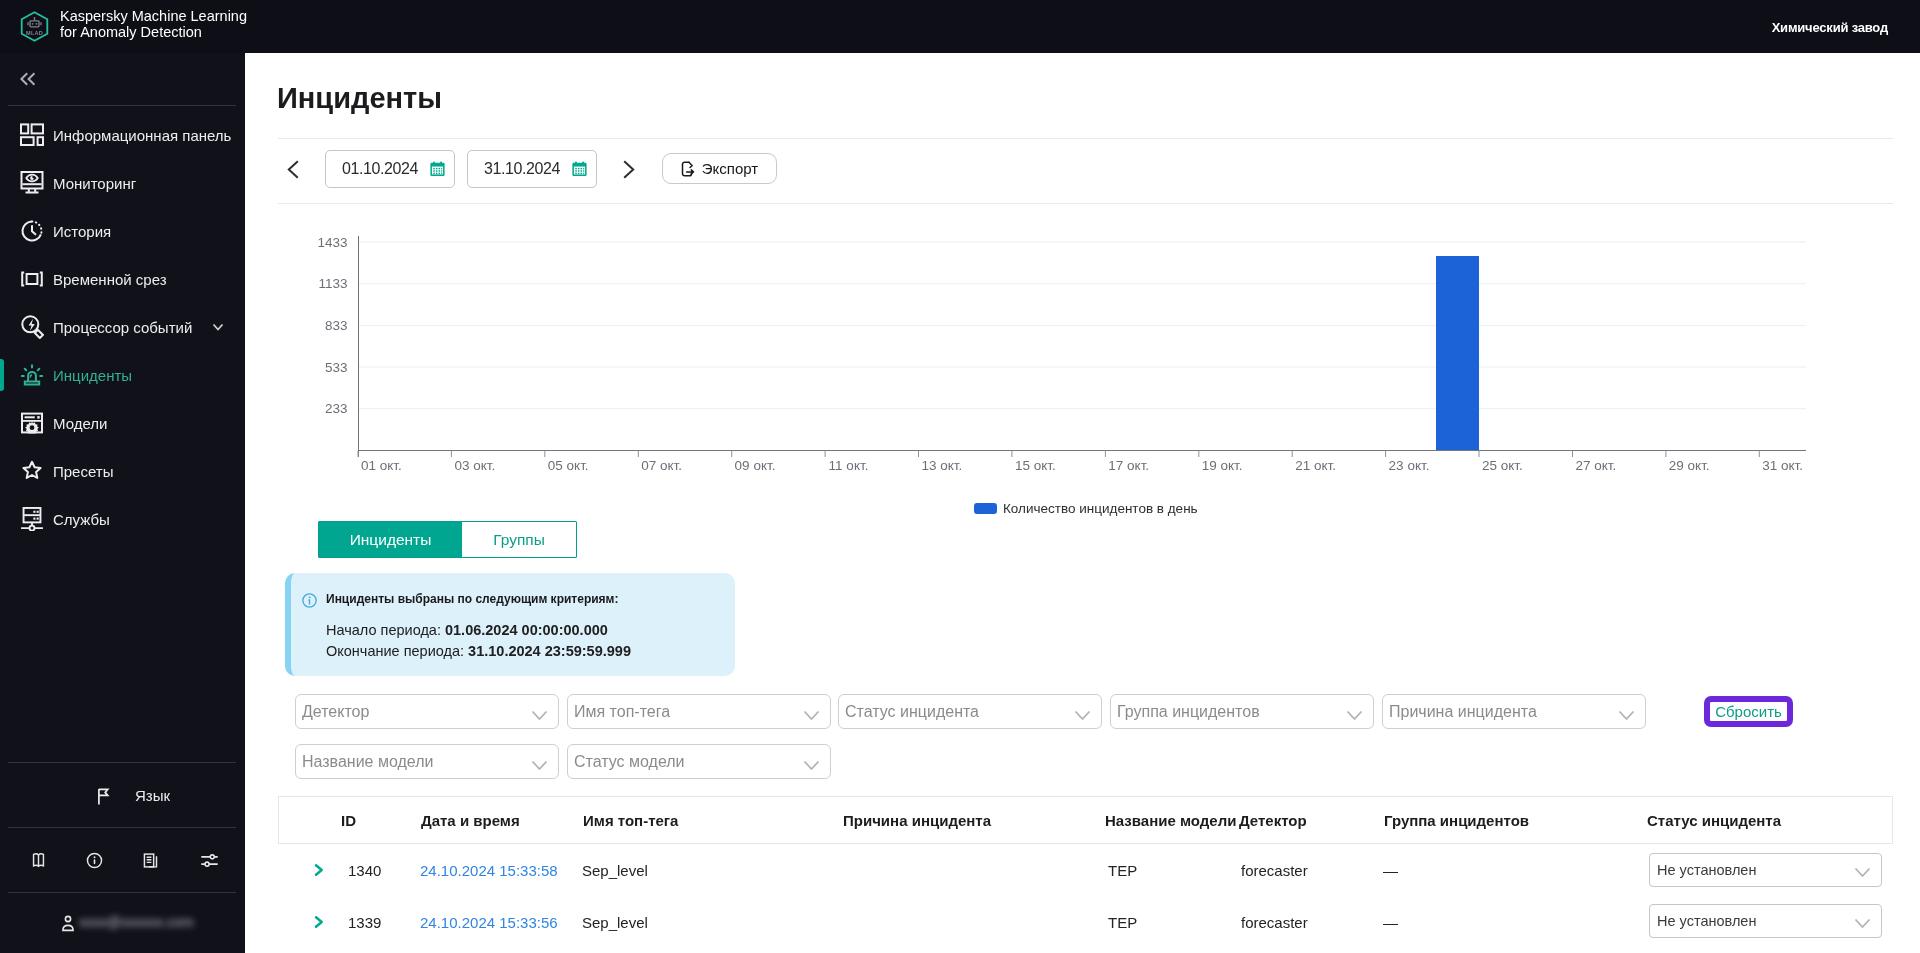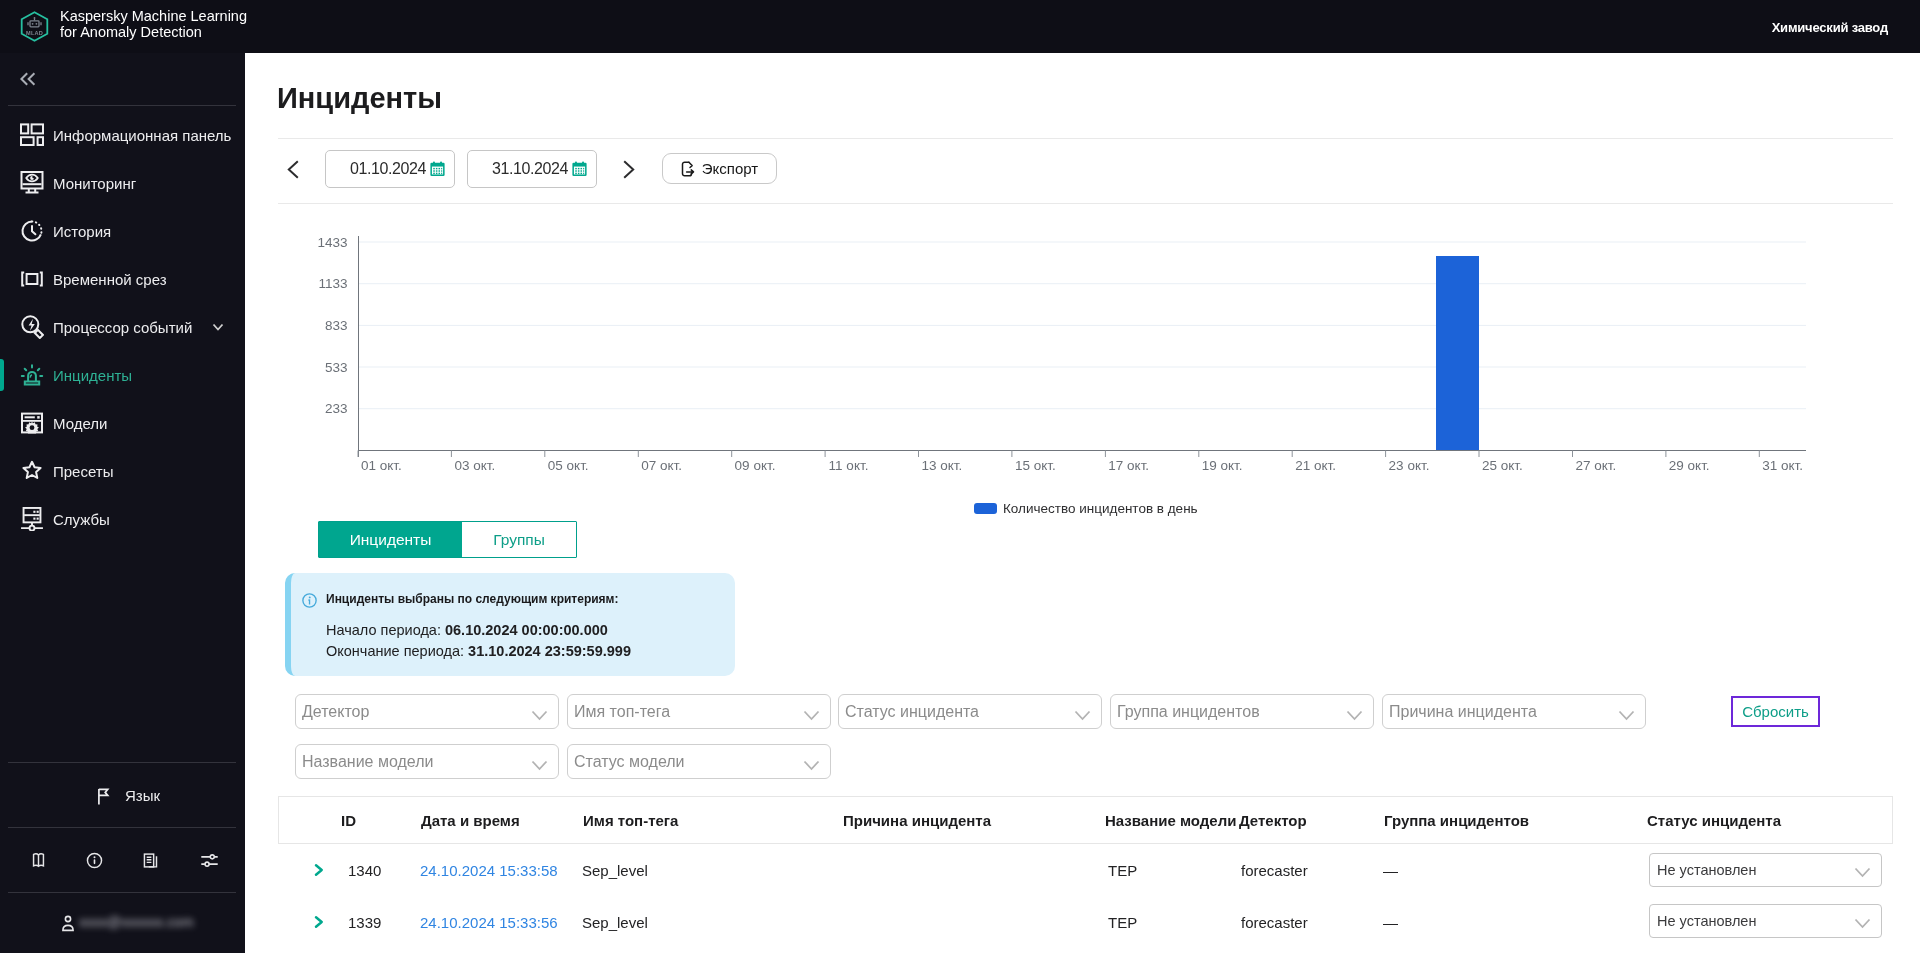--- a/index.html
+++ b/index.html
@@ -19,36 +19,36 @@
 .mitem { left:0; width:245px; height:48px; display:flex; align-items:center; color:#ededef; font-size:15px; }
 .mitem svg { margin-left:20px; width:24px; height:24px; flex:none; }
 .mitem .mtext { margin-left:9px; }
 .mitem.active { color:#2eb194; }
 #actbar { left:0px; top:306px; width:4px; height:32px; background:#00a88e; border-radius:0 3px 3px 0; }
 .btmicon { color:#e6e6e8; }
 
 #main { left:245px; top:53px; width:1675px; height:900px; background:#fff; }
 #h1 { left:277px; top:82px; font-size:29px; font-weight:bold; color:#1c1c1e; }
 .hline { left:278px; width:1615px; height:1px; background:#e9e9e9; }
-.datebox { top:150px; width:130px; height:38px; border:1px solid #c6c6c6; border-radius:5px; font-size:16px; color:#2b2b2b; display:flex; align-items:center; padding-left:24px; letter-spacing:-0.4px; }
+.datebox { top:150px; width:130px; height:38px; border:1px solid #c6c6c6; border-radius:5px; font-size:16px; color:#2b2b2b; display:flex; align-items:center; padding-left:16px; letter-spacing:-0.4px; }
 .datebox svg { position:absolute; right:8px; top:9px; }
 #exportbtn { left:662px; top:153px; width:115px; height:31px; border:1px solid #c9c9c9; border-radius:9px; display:flex; align-items:center; justify-content:center; font-size:15px; color:#161616; }
 
 #tabs { left:318px; top:521px; height:37px; display:flex; border:1px solid #00a08c; border-radius:1px; }
 #tabs .tab { height:35px; display:flex; align-items:center; justify-content:center; font-size:15.5px; }
 #tab1 { width:143px; background:#00a68f; color:#fff; }
 #tab2 { width:114px; background:#fff; color:#0d9e88; }
 
 #infobox { left:285px; top:573px; width:450px; height:103px; background:#ddf1fb; border-left:6px solid #86d4f2; border-radius:10px; }
 #infotitle { left:326px; top:592px; font-size:12px; font-weight:bold; color:#19191b; }
 .infoline { left:326px; font-size:14.5px; color:#202022; }
 
 .fbox { height:35px; width:264px; border:1px solid #cfcfcf; border-radius:6px; font-size:16px; color:#8b8b8b; display:flex; align-items:center; padding-left:6px; position:absolute; }
 .fbox .chev { position:absolute; right:10px; top:12px; }
-#resetbtn { left:1704px; top:696px; width:89px; height:31px; border:2px solid #6d28d9; border-radius:0; display:flex; align-items:center; justify-content:center; color:#0d9e88; font-size:15px;margin-left:27px; }
+#resetbtn { left:1704px; top:696px; width:89px; height:31px; border:6px solid #6d28d9; border-radius:7px; display:flex; align-items:center; justify-content:center; color:#0d9e88; font-size:15px; }
 
 #thead { left:278px; top:796px; width:1615px; height:48px; border:1px solid #e6e6e6;text-align:right; }
 .th { position:absolute; top:15px; font-size:15px; font-weight:bold; color:#1d1d1f; }
 .td { position:absolute; font-size:15px; color:#232325; }
 .tlink { color:#3085e2; }
 .rowchev { position:absolute; }
 .tsel { position:absolute; left:1649px; width:233px; height:34px; border:1px solid #c6c6c6; border-radius:4px; font-size:14.5px; color:#3a3a3c; display:flex; align-items:center; padding-left:7px; }
 .tsel .chev { position:absolute; right:10px; top:11px; }
 </style>
 </head>
@@ -161,21 +161,21 @@
       </svg>
       <span class="mtext">Службы</span>
     </div>
   </div>
   <div id="actbar" class="abs"></div>
   <div class="sdiv abs" style="top:709px;"></div>
   <div class="abs" style="left:94px; top:733px; display:flex; align-items:center; color:#ededef; font-size:15px;">
     <svg width="19" height="19" viewBox="0 0 19 19" fill="none" stroke="#ededef" stroke-width="1.7">
         <path d="M4.9 18.6V2.9M4.9 3.4h8.8l-2.5 3 2.5 3H4.9"></path>
       </svg>
-    <span style="margin-left:12px;">Язык</span>
+    <span style="margin-left:22px;">Язык</span>
   </div>
   <div class="sdiv abs" style="top:774px;"></div>
   <div class="abs btmicon" style="left:30px; top:799px;">
     <svg width="17" height="17" viewBox="0 0 21 21" fill="none" stroke="#e6e6e8" stroke-width="1.8">
         <path d="M10.5 3.6C9 2.2 6.4 2.1 4.4 3v14c2-0.9 4.6-0.8 6.1 0.6 1.5-1.4 4.1-1.5 6.1-0.6V3c-2-0.9-4.6-0.8-6.1 0.6z"></path>
         <path d="M10.5 3.8v13.6"></path>
       </svg>
   </div>
   <div class="abs btmicon" style="left:86px; top:799px;">
     <svg width="17" height="17" viewBox="0 0 21 21" fill="none">
@@ -334,21 +334,21 @@
   </div>
 <div id="infobox" class="abs"></div>
 <div class="abs" style="left:302px; top:593px;">
   <svg width="15" height="15" viewBox="0 0 19 19" fill="none">
       <circle cx="9.5" cy="9.5" r="8.4" stroke="#45aadb" stroke-width="1.7"></circle>
       <circle cx="9.8" cy="5.6" r="1.2" fill="#45aadb"></circle>
       <path d="M7.9 8.3l2.5-0.3v6.5h-1.7V9.6l-0.8 0.1z" fill="#45aadb"></path>
     </svg>
 </div>
 <div id="infotitle" class="abs">Инциденты выбраны по следующим критериям:</div>
-<div class="infoline abs" style="top:622px;">Начало периода: <b>06.10.2024 00:00:00.000</b></div>
+<div class="infoline abs" style="top:622px;">Начало периода: <b>01.06.2024 00:00:00.000</b></div>
 <div class="infoline abs" style="top:643px;">Окончание периода: <b>31.10.2024 23:59:59.999</b></div>
 <div id="filters">
   <div class="fbox" style="left:295px; top:694px;">Детектор<span class="chev"><svg width="17" height="11" viewBox="0 0 17 11" fill="none" stroke="#b3b3b3" stroke-width="1.8">
           <path d="M1.5 1.5 8.5 9l7-7.5"></path>
         </svg></span></div>
   <div class="fbox" style="left:567px; top:694px;">Имя топ-тега<span class="chev"><svg width="17" height="11" viewBox="0 0 17 11" fill="none" stroke="#b3b3b3" stroke-width="1.8">
           <path d="M1.5 1.5 8.5 9l7-7.5"></path>
         </svg></span></div>
   <div class="fbox" style="left:838px; top:694px;">Статус инцидента<span class="chev"><svg width="17" height="11" viewBox="0 0 17 11" fill="none" stroke="#b3b3b3" stroke-width="1.8">
           <path d="M1.5 1.5 8.5 9l7-7.5"></path>

